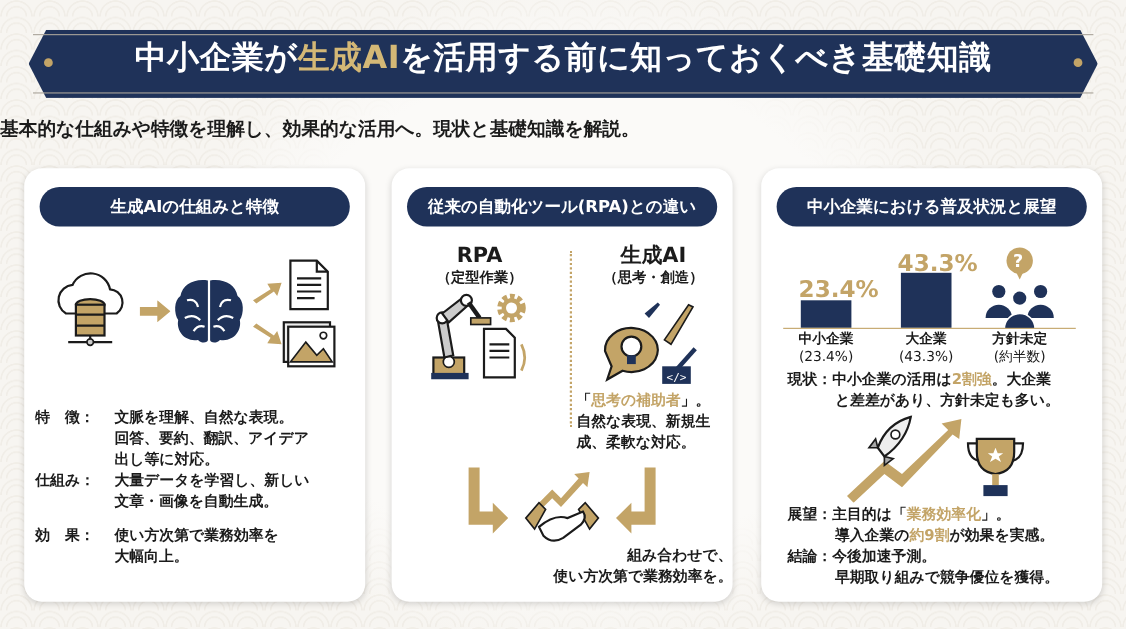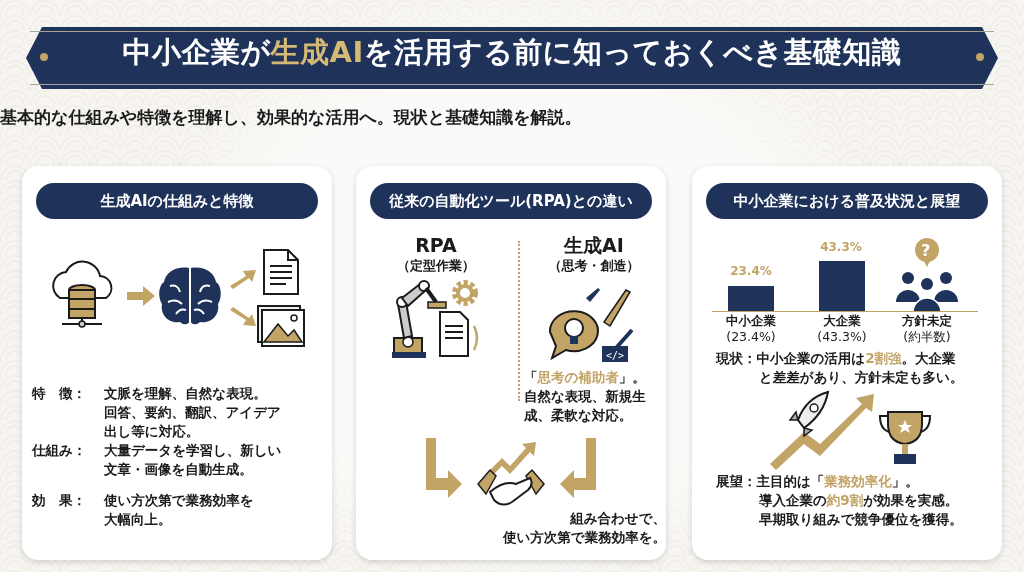--- a/index.html
+++ b/index.html
@@ -39,37 +39,36 @@
   .banner-title .hl { color: #d4b876; }
   .subtitle {
     position: absolute; left: 0; top: 106px; width: 1024px; text-align: left;
     font-size: 17px; font-weight: bold; color: #1b1b1b;
   }
   
   .card {
     position: absolute; top: 153px; width: 310px; height: 394px;
     background: #fff; border-radius: 16px;
     box-shadow: 0 2px 6px rgba(0,0,0,0.15);
-    margin-top: 13px;
   }
   .card-header {
     position: absolute; left: 14px; top: 17px; width: 282px; height: 36px;
     background: #1f3259; border-radius: 18px; color: #fff;
     font-size: 15px; font-weight: bold; text-align: center; line-height: 36px;
   }
   .icon { position: absolute; }
   .navy { fill: #1f3259; }
   .gold { fill: #c3a467; }
   .txt { position: absolute; font-size: 13.5px; font-weight: bold; line-height: 19px; color: #1b1b1b; }
   .row { display: flex; }
   .lbl { width: 72px; white-space: nowrap; }
   .gold-t { color: #c3a467; }
   .center-t { text-align: center; }
   .bar { position: absolute; background: #1f3259; }
-  .pct { position: absolute; font-size: 12px; color: #c3a467; font-weight: bold; text-align: center; }
+  .pct { position: absolute; font-size: 21px; color: #c3a467; font-weight: bold; text-align: center; }
   .axis-lbl { position: absolute; font-size: 12.5px; font-weight: bold; text-align: center; line-height: 16px; }
   .divider { position: absolute; left: 162px; top: 75px; height: 160px; border-left: 2px dotted #c3a467; }
 </style>
 </head>
 <body>
 
 <div class="wave-bg"></div>
 <div class="wave-mask-center"></div>
 
 <div class="banner"></div>
@@ -249,15 +248,19 @@
     <rect x="140" y="54" width="6" height="10" class="gold"></rect>
     <rect x="132" y="64" width="22" height="10" class="navy"></rect>
     <path d="M143 30 L145 35 L150 35 L146 38 L148 43 L143 40 L138 43 L140 38 L136 35 L141 35 Z" fill="#fff"></path>
   </svg>
   <div class="txt" style="left:24px;top:306px;width:282px;">
     <div class="row">
         <span>展望：</span>
         <span><span>主目的は「</span><span class="gold-t">業務効率化</span><span>」。</span></span>
       </div>
     <div style="padding-left:43px;"><span>導入企業の</span><span class="gold-t">約9割</span><span>が効果を実感。</span></div>
+    <div class="row">
+        <span>結論：</span>
+        <span>今後加速予測。</span>
+      </div>
     <div style="padding-left:43px;">早期取り組みで競争優位を獲得。</div>
   </div>
 </div>
 
 </body></html>

